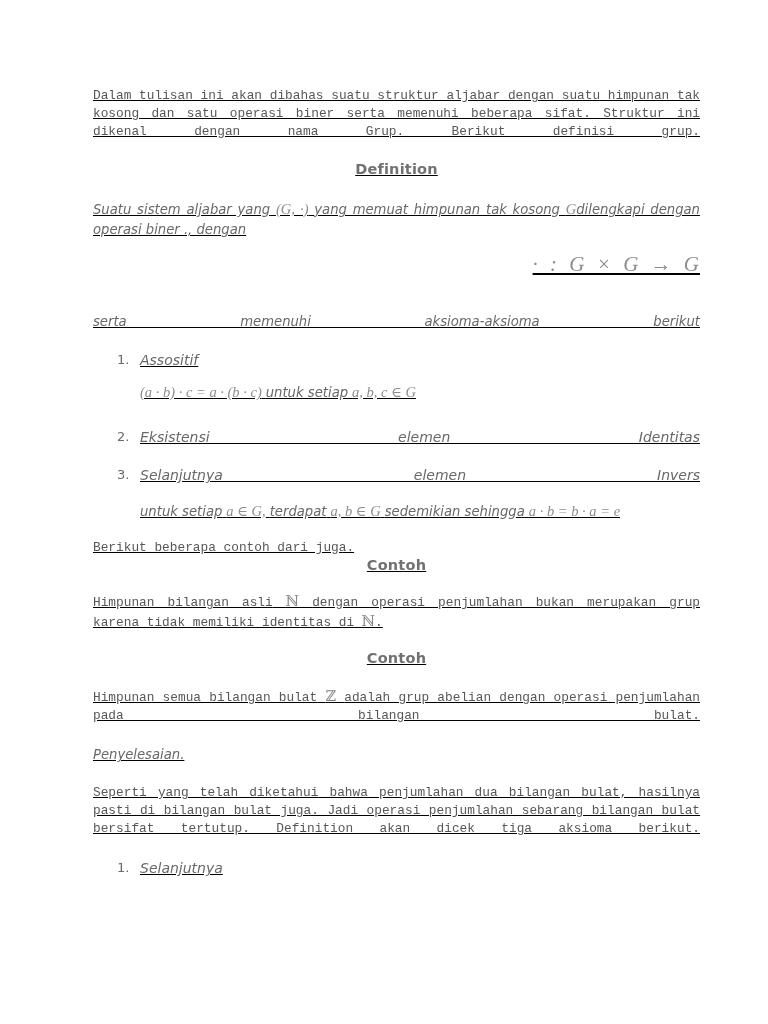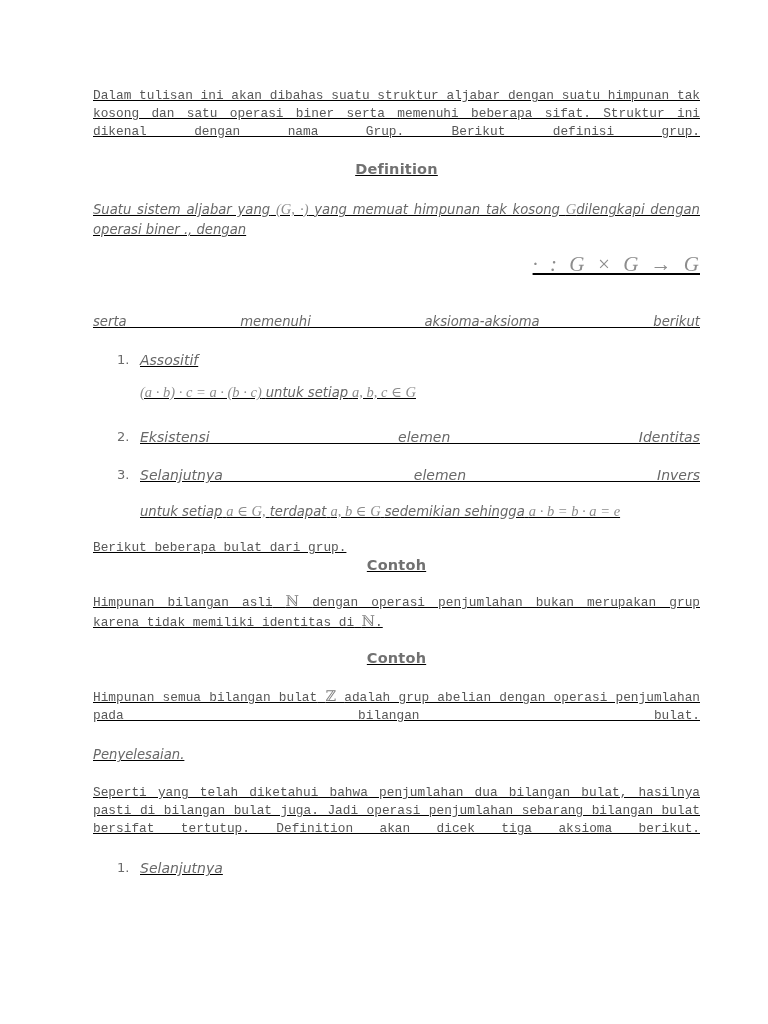--- a/index.html
+++ b/index.html
@@ -106,21 +106,21 @@
     <span class="num">2.</span>
     <div class="it li-label spread">Eksistensi elemen Identitas</div>
   </div>
 
   <div class="li li-3">
     <span class="num">3.</span>
     <div class="it li-label spread">Selanjutnya elemen Invers</div>
     <div class="li-body"><span class="it">untuk setiap</span> <span class="m">a ∈ G,</span> <span class="it">terdapat</span> <span class="m">a, b ∈ G</span> <span class="it">sedemikian sehingga</span> <span class="m">a · b = b · a = e</span></div>
   </div>
 
-  <p class="mono p-berikut">Berikut beberapa bulat dari grup.</p>
+  <p class="mono p-berikut">Berikut beberapa contoh dari juga.</p>
 
   <h3 class="hd h-contoh1">Contoh</h3>
 
   <p class="mono just p-ex1"><span>Himpunan bilangan asli</span> <span class="bb">ℕ</span> <span>dengan operasi penjumlahan bukan merupakan grup karena tidak memiliki identitas di</span> <span class="bb">ℕ</span><span>.</span></p>
 
   <h3 class="hd h-contoh2">Contoh</h3>
 
   <p class="mono just lastjust p-ex2"><span>Himpunan semua bilangan bulat</span> <span class="bb">ℤ</span> <span>adalah grup abelian dengan operasi penjumlahan pada bilangan bulat.</span></p>
 
   <p class="it p-peny">Penyelesaian.</p>

